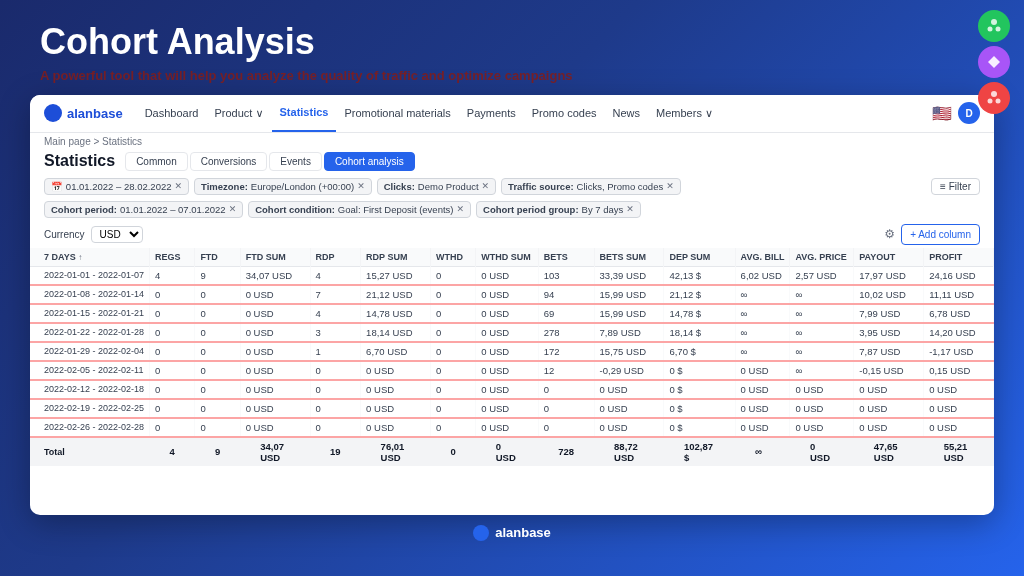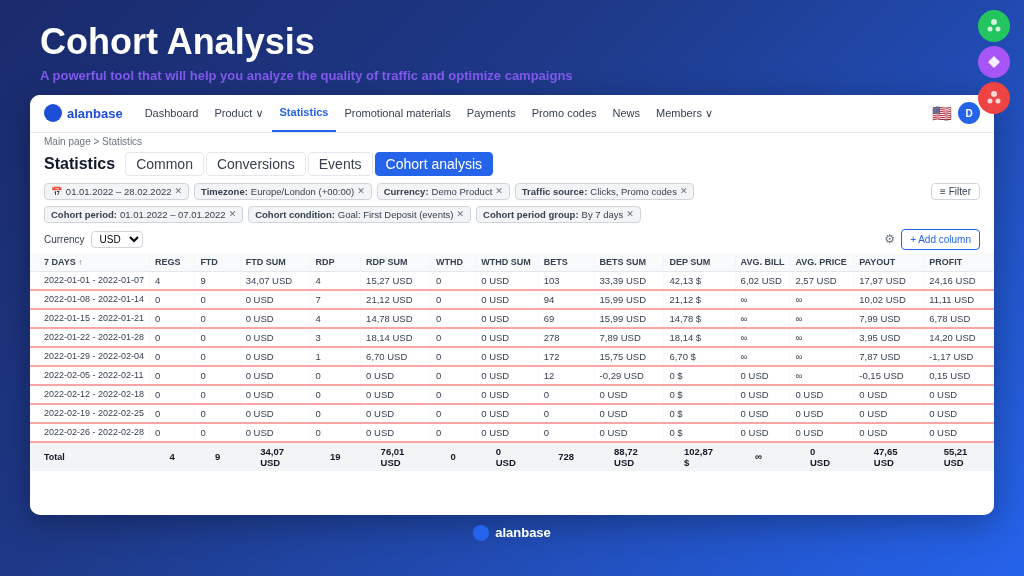--- a/index.html
+++ b/index.html
@@ -19,21 +19,21 @@
     .hero-title {
       font-size: 36px;
       font-weight: 900;
       color: #fff;
       line-height: 1.1;
       margin-bottom: 6px;
     }
     .hero-subtitle {
       font-size: 13px;
       font-weight: 700;
-      color: #8b5cf6;
+      color: #7f1d1d;
       opacity: 0.9;
     }
 
     
     .corner-icons {
       position: absolute;
       top: 10px;
       right: 14px;
       display: flex;
       flex-direction: column;
@@ -141,21 +141,21 @@
     .page-title {
       font-size: 16px;
       font-weight: 700;
       color: #111827;
     }
     .tab-group {
       display: flex;
       gap: 2px;
     }
     .tab-btn {
-      font-size: 14px;
+      font-size: 10px;
       padding: 3px 10px;
       border-radius: 4px;
       border: 1px solid #e5e7eb;
       background: #fff;
       color: #374151;
       cursor: pointer;
     }
     .tab-btn.active {
       background: #2563eb;
       color: #fff;
@@ -382,21 +382,21 @@
       <span class="chip-label">📅</span>
       <span>01.01.2022 – 28.02.2022</span>
       <span class="chip-x">✕</span>
     </div>
     <div class="chip">
       <span class="chip-label">Timezone:</span>
       <span>Europe/London (+00:00)</span>
       <span class="chip-x">✕</span>
     </div>
     <div class="chip">
-      <span class="chip-label">Currency:</span>
+      <span class="chip-label">Clicks:</span>
       <span>Demo Product</span>
       <span class="chip-x">✕</span>
     </div>
     <div class="chip">
       <span class="chip-label">Traffic source:</span>
       <span>Clicks, Promo codes</span>
       <span class="chip-x">✕</span>
     </div>
     <div class="filter-right">
       <button class="filter-btn">

